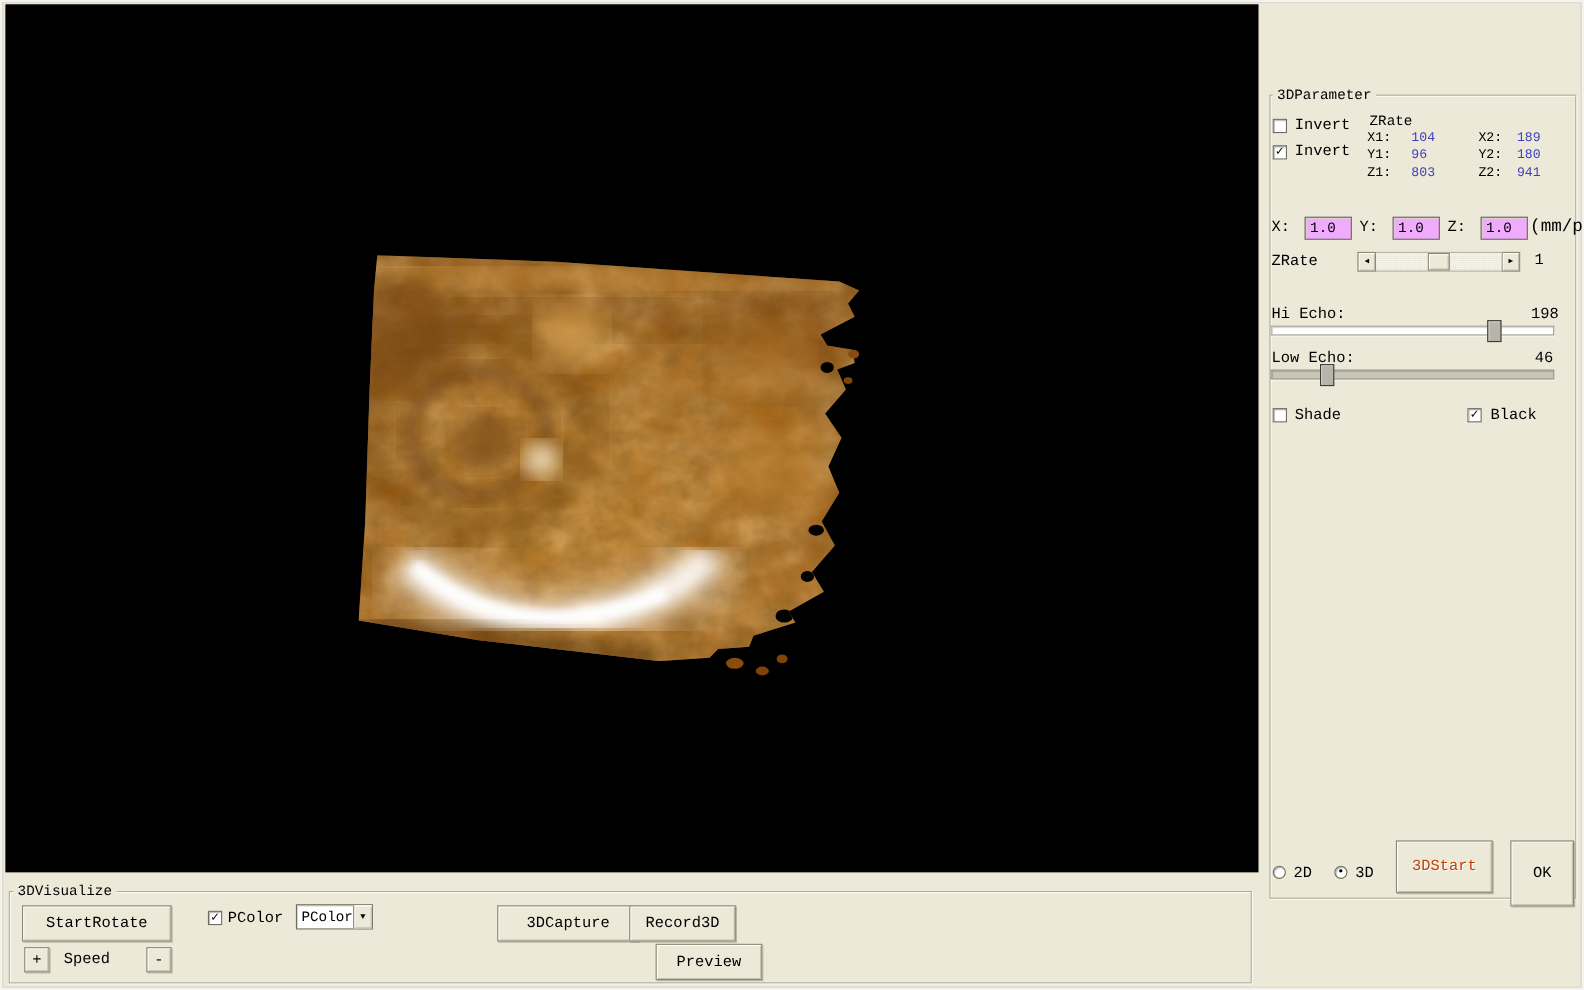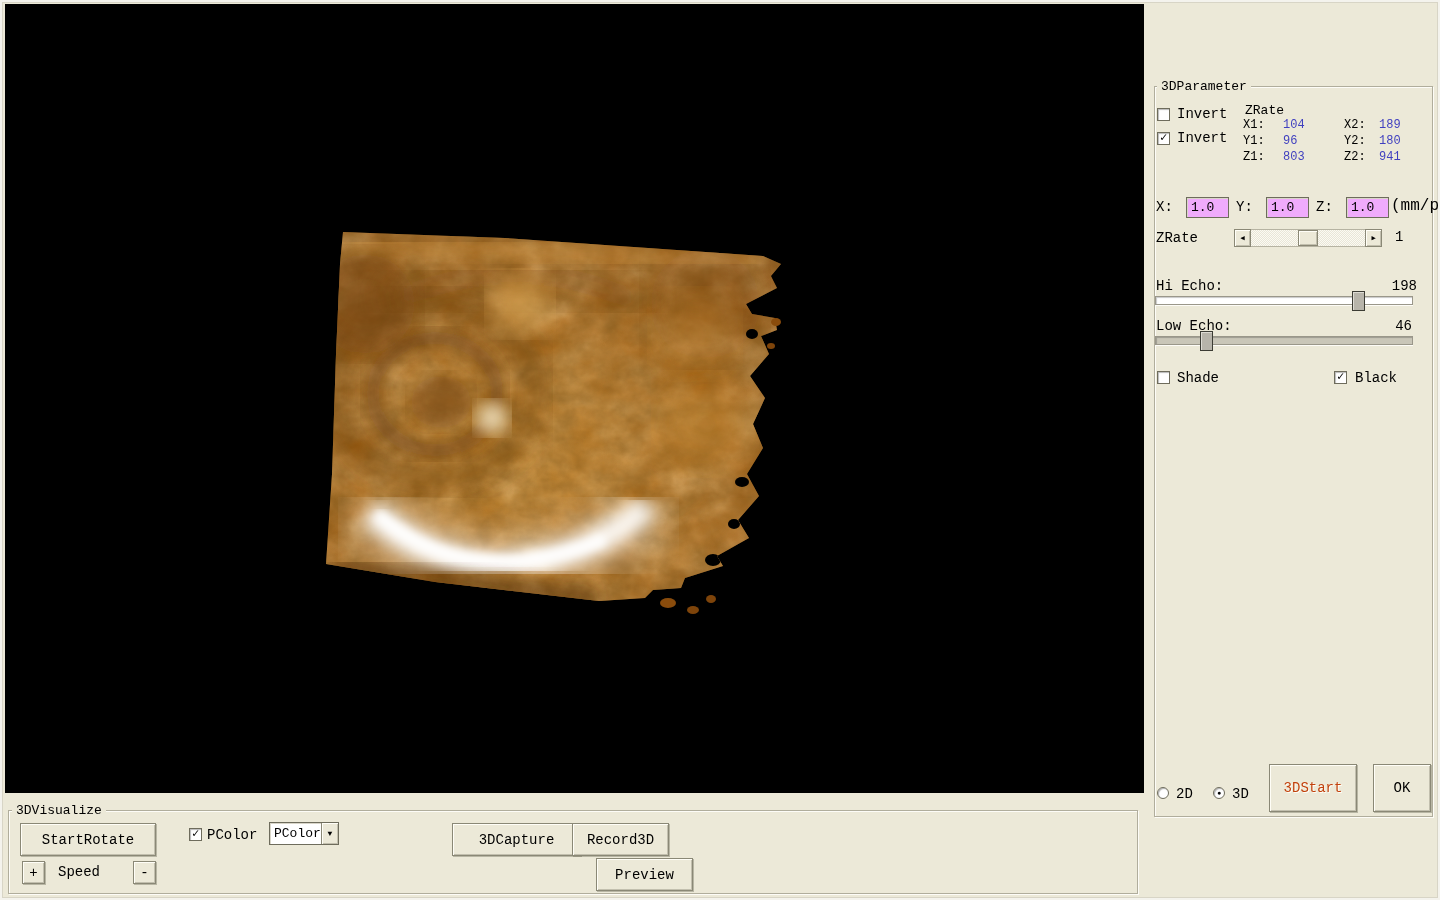--- a/index.html
+++ b/index.html
@@ -263,21 +263,21 @@
   <span class="cb" style="left:1334px; top:371px;">✓</span>
   <span class="lbl" style="left:1355px; top:370px;">Black</span>
 
   <span class="radio" style="left:1157px; top:787px;"></span>
   <span class="lbl" style="left:1176px; top:786px;">2D</span>
 
   <span class="radio" style="left:1213px; top:787px;">●</span>
   <span class="lbl" style="left:1232px; top:786px;">3D</span>
 
   <div class="btn disabled" style="left:1269px; top:764px; width:88px; height:48px;">3DStart</div>
-  <div class="btn" style="left:1373px; top:764px; width:58px; height:48px;">OK</div>
+  <div class="btn" style="left:1373px; top:764px; width:58px; height:60px;">OK</div>
 
   <div class="gbox" style="left:8px; top:810px; width:1130px; height:84px;"></div>
   <div class="gtitle" style="left:12px; top:803px;">3DVisualize</div>
 
   <div class="btn" style="left:20px; top:823px; width:136px; height:33px;">StartRotate</div>
 
   <div class="btn" style="left:22px; top:861px; width:23px; height:23px;">+</div>
   <span class="lbl" style="left:58px; top:864px;">Speed</span>
   <div class="btn" style="left:133px; top:861px; width:23px; height:23px;">-</div>
 

